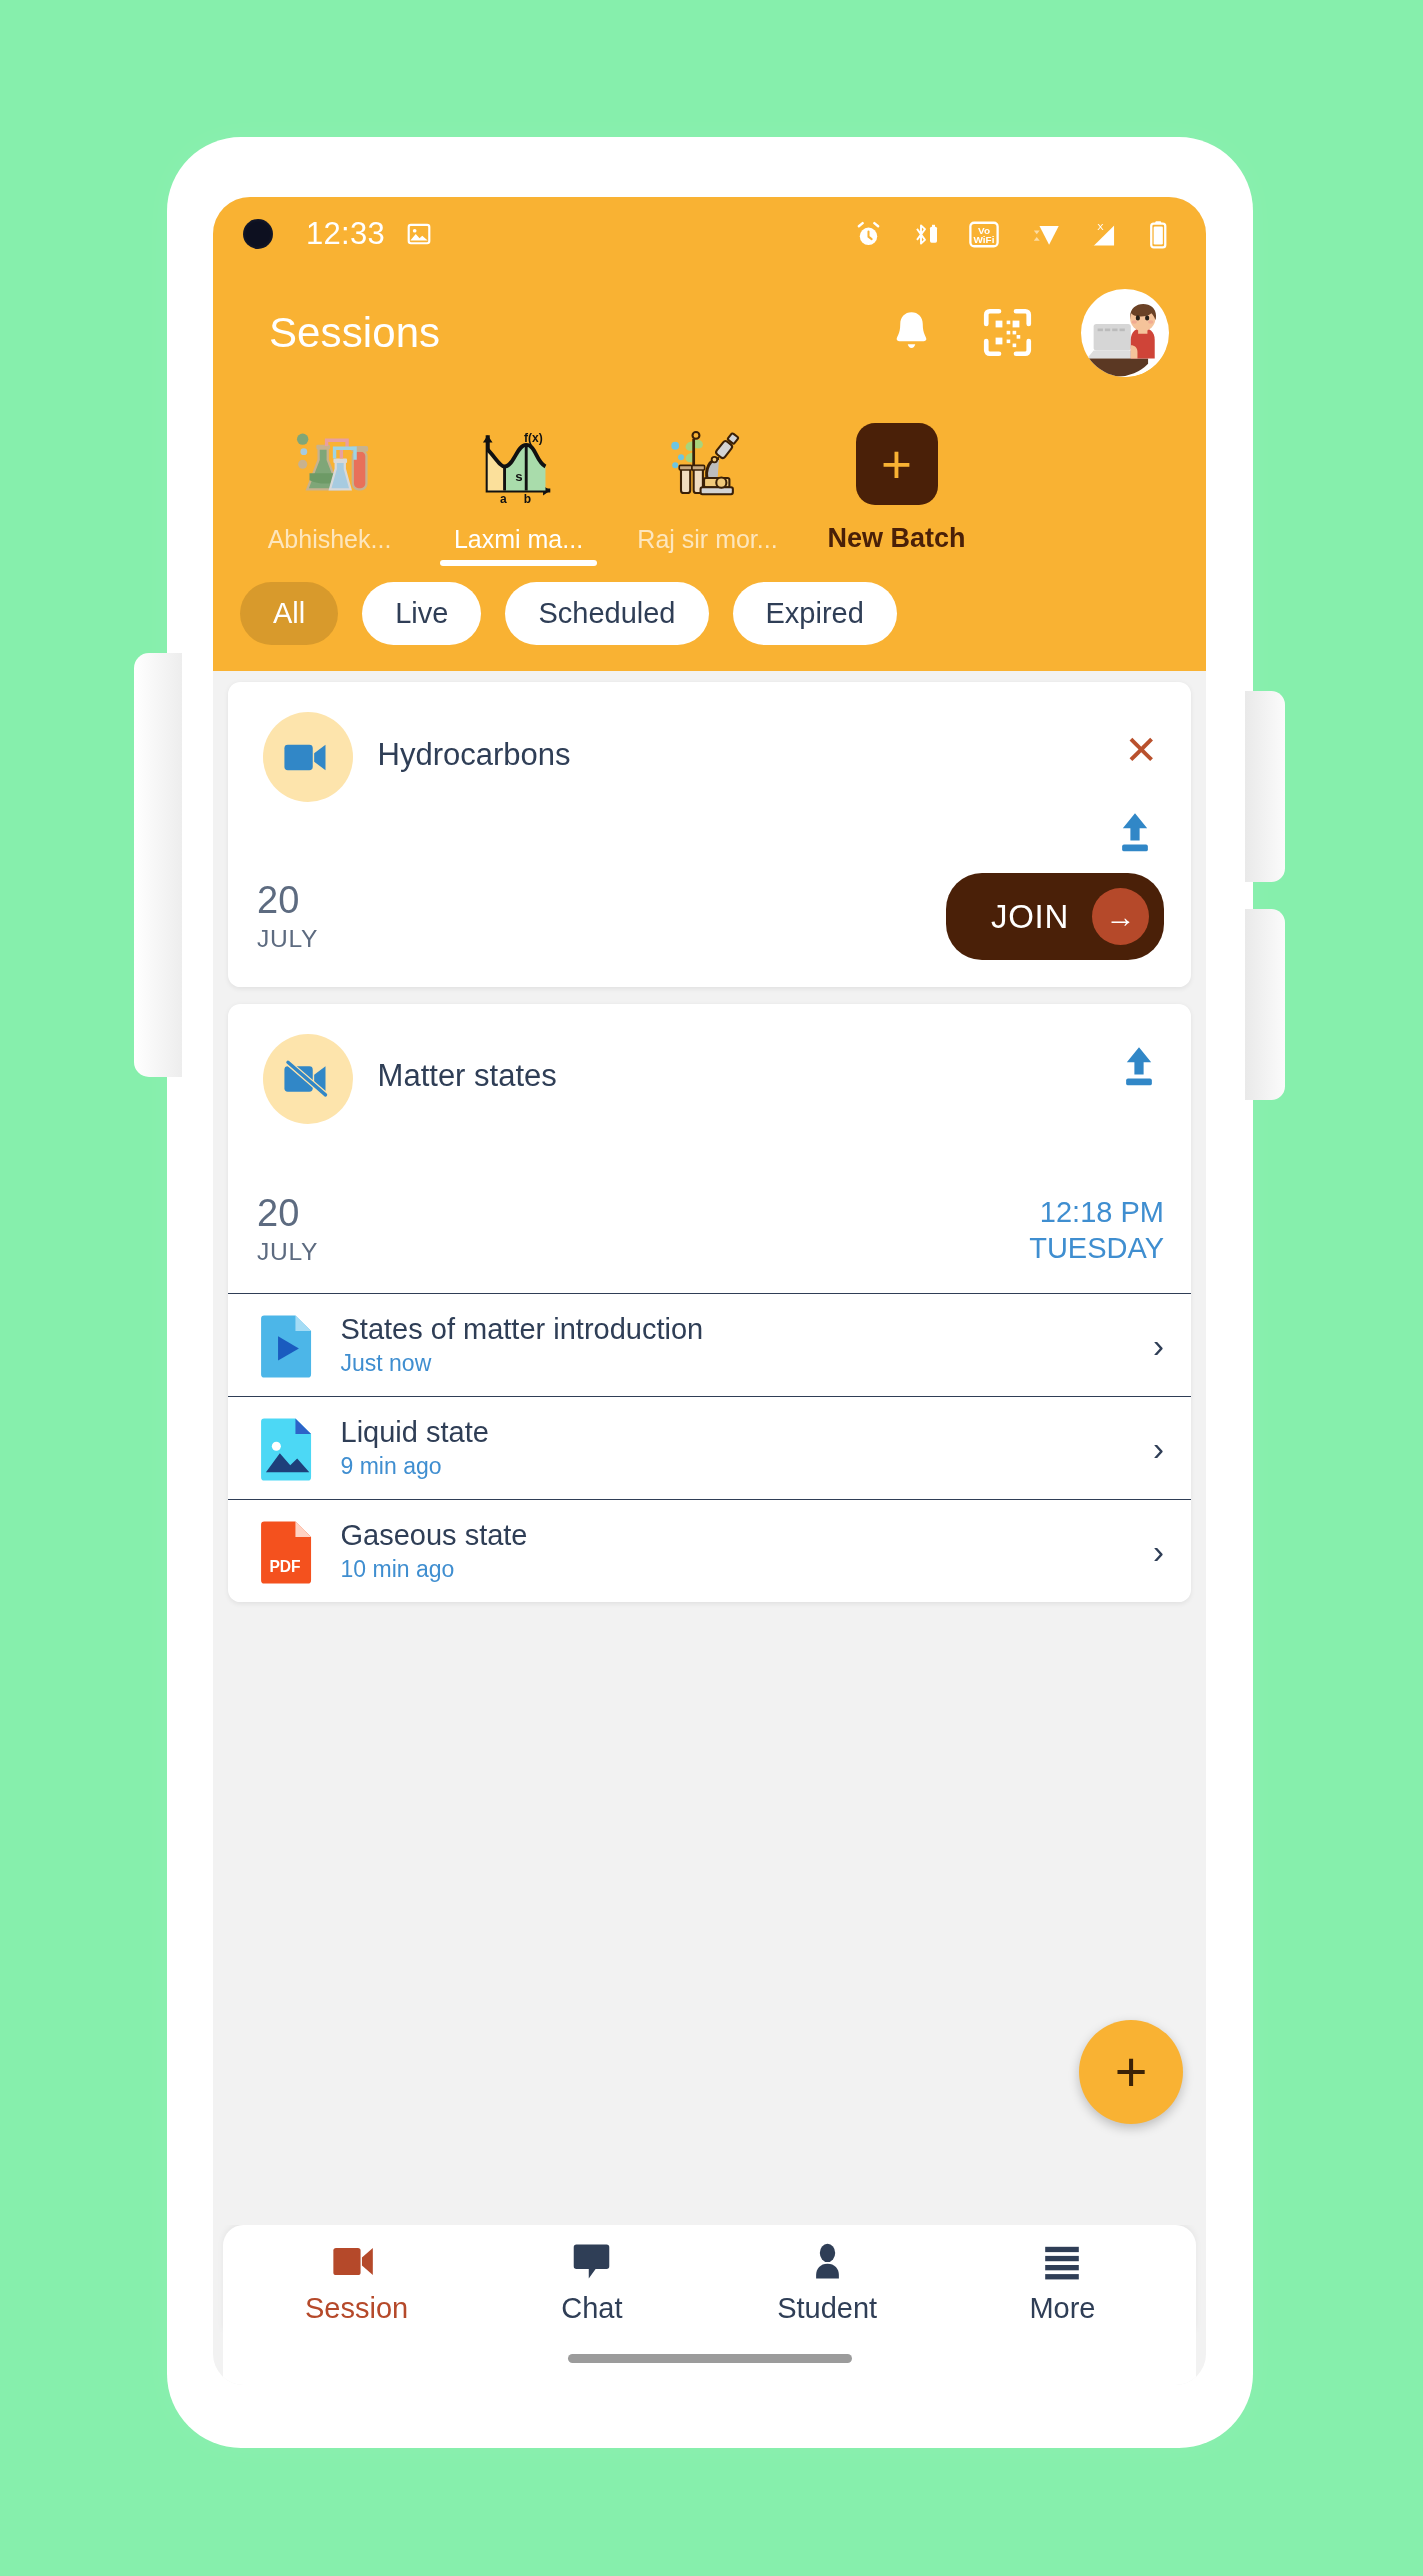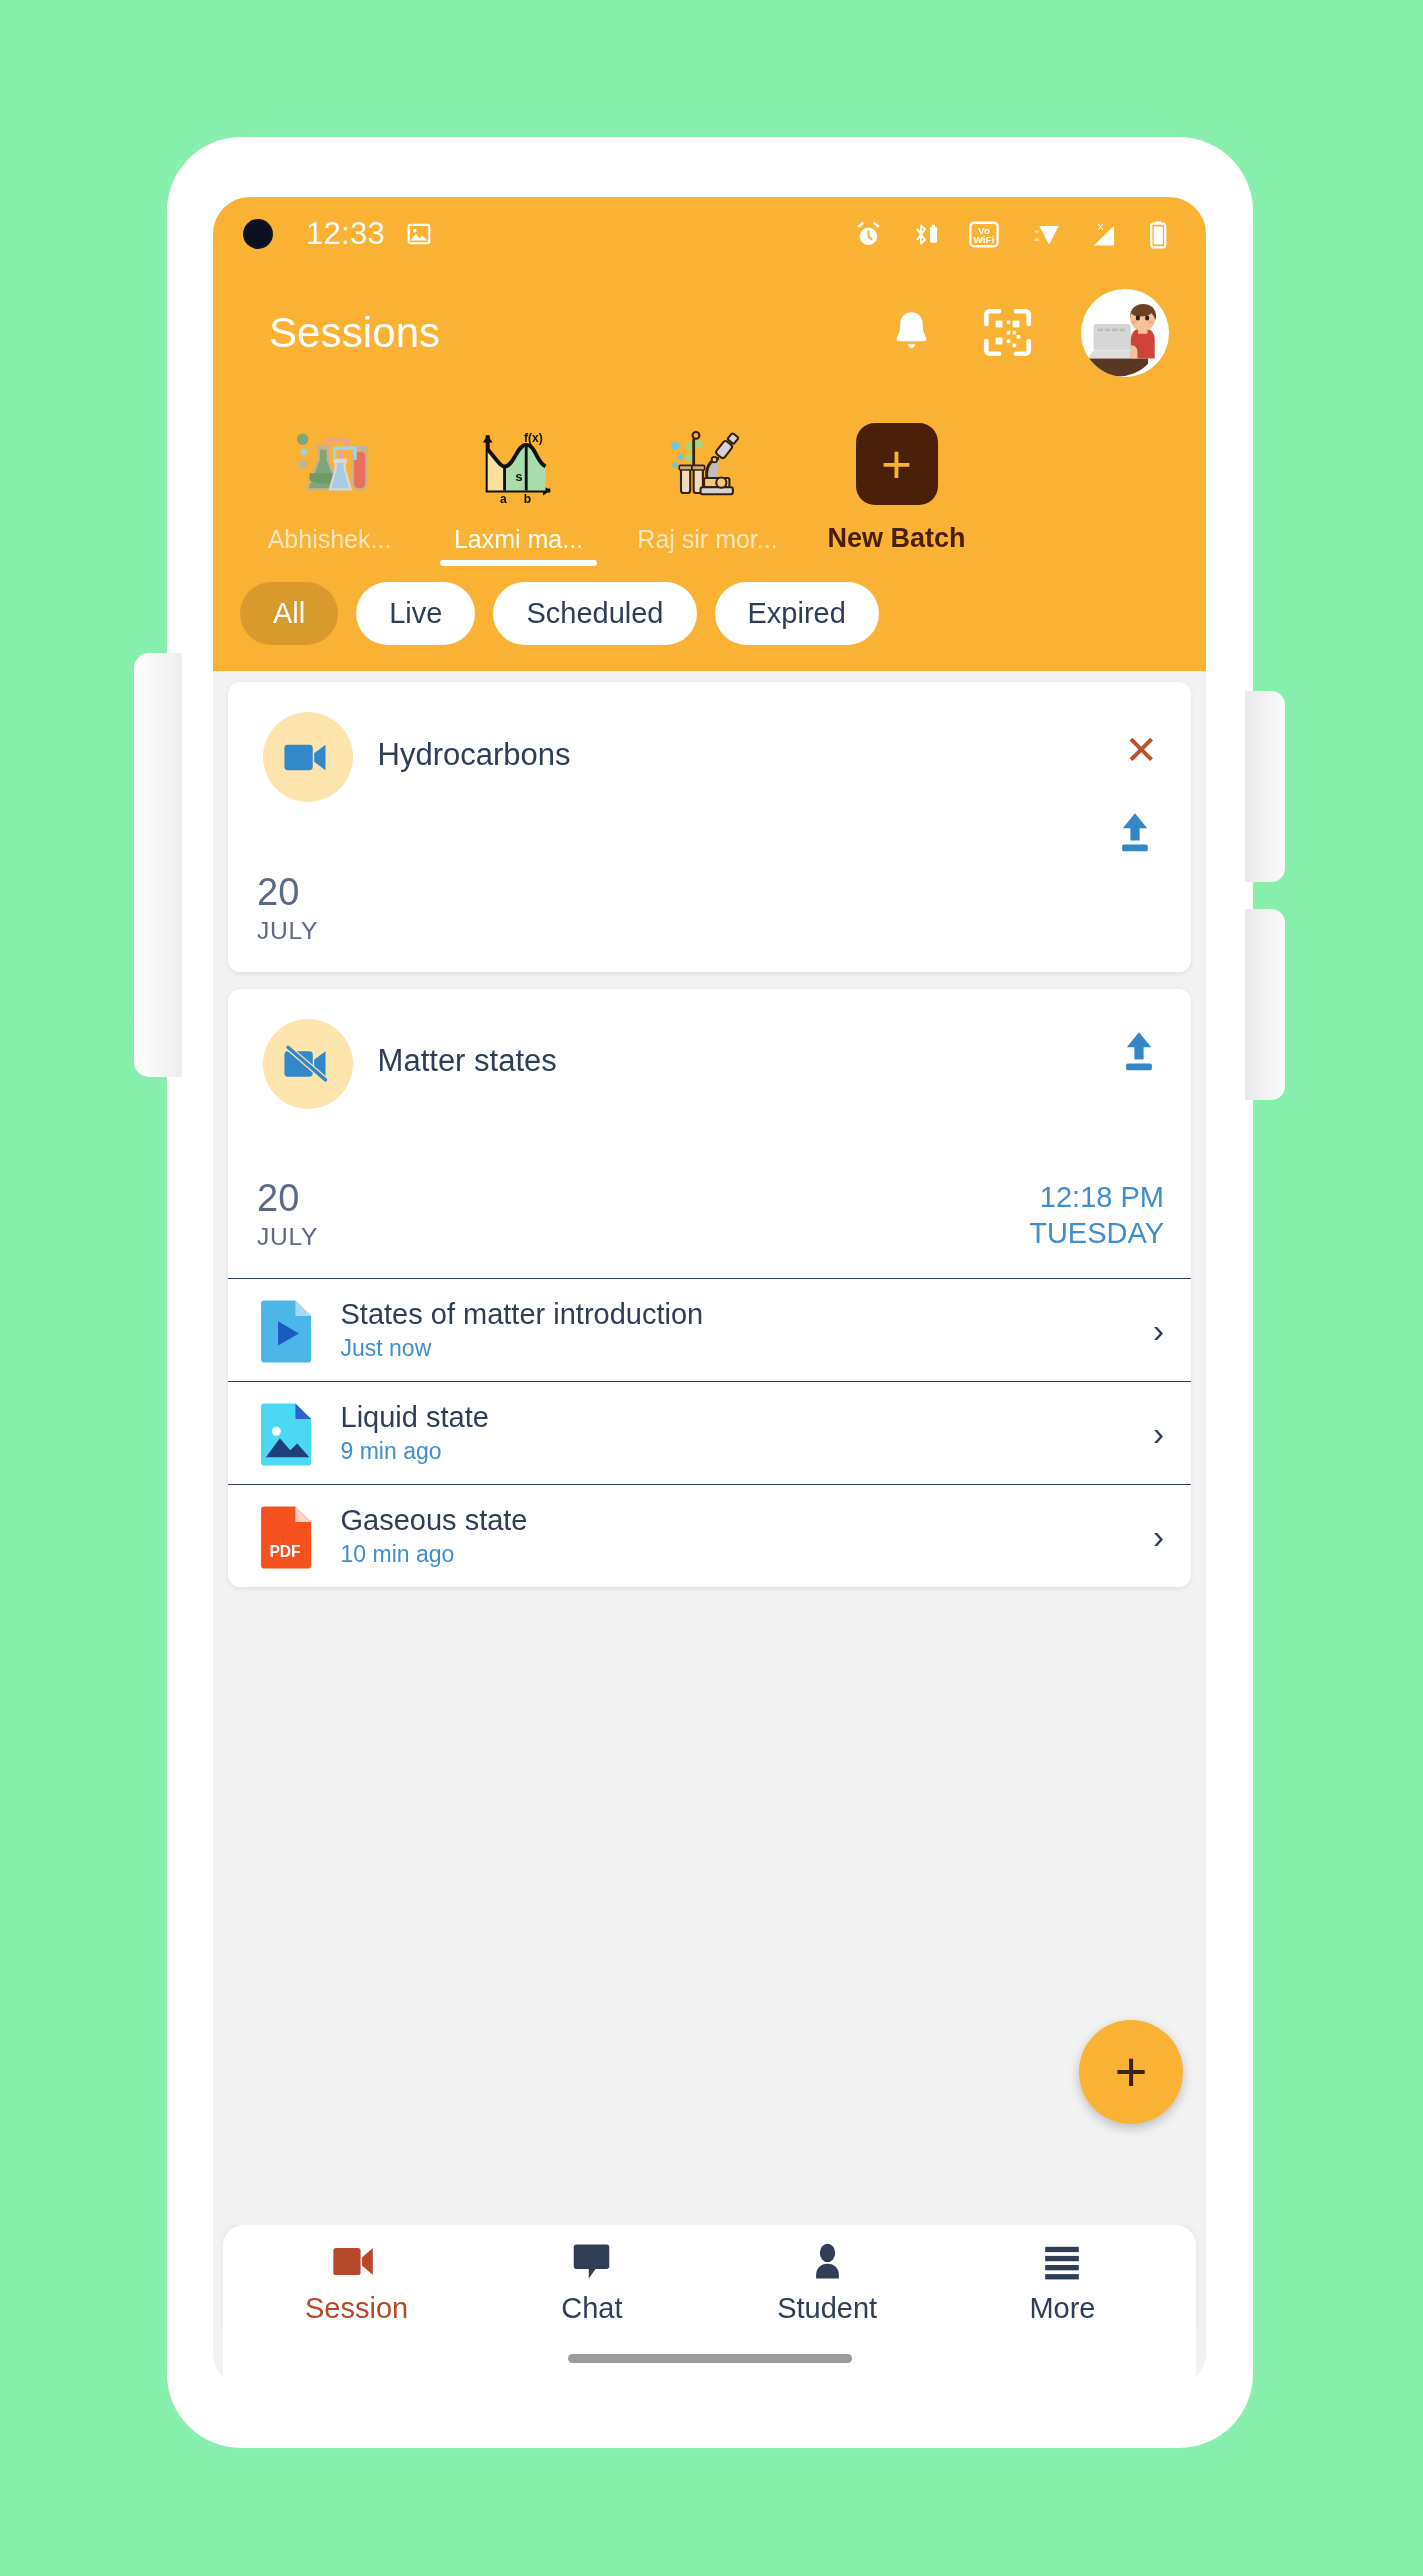--- a/index.html
+++ b/index.html
@@ -135,21 +135,21 @@
   #new-batch-tab .batch-label { color: #4a2008; font-weight: 700; font-size: 27px; }
   #new-batch-box {
     width: 82px; height: 82px; border-radius: 19px;
     background: #4a2008;
     display: flex; align-items: center; justify-content: center;
     font-size: 53px; color: #f9b233; line-height: 0.7; font-weight: 300;
   }
 
   
   #filter-row {
-    display: flex; align-items: center; gap: 18px;
+    display: flex; align-items: center; gap: 24px;
     padding: 16.4px 27px 26px 27px;
   }
   .chip {
     background: #ffffff; color: #2f3e56;
     font-size: 29px; font-weight: 400;
     border-radius: 34px;
     padding: 15px 33px;
     white-space: nowrap;
   }
   .chip.active { background: #d89a2c; color: #ffffff; }
@@ -507,20 +507,24 @@
           <svg width="38" height="42" viewBox="0 0 28 31">
             <path d="M14 1l9 11h-5.6v9h-6.8v-9H5z" fill="#3187c7"></path>
             <rect x="4.5" y="24" width="19" height="5" rx="1.4" fill="#3187c7"></rect>
           </svg>
         </div>
         <div class="card-bottom">
           <div class="date-block">
             <div class="date-day">20</div>
             <div class="date-mon">JULY</div>
           </div>
+          <div class="join-btn">
+            <div class="join-label">JOIN</div>
+            <div class="join-arrow">→</div>
+          </div>
         </div>
       </div>
 
       <div class="card">
         <div class="card-top">
           <div class="sess-avatar">
             <svg width="51" height="44" viewBox="0 0 36 28">
               <rect x="1" y="5" width="20" height="18" rx="2.4" fill="#3187c7"></rect>
               <path d="M22 11l8-6v18l-8-6z" fill="#3187c7"></path>
               <path d="M2.5 1.5L31 26" stroke="#fde4ac" stroke-width="4.2" stroke-linecap="round"></path>

